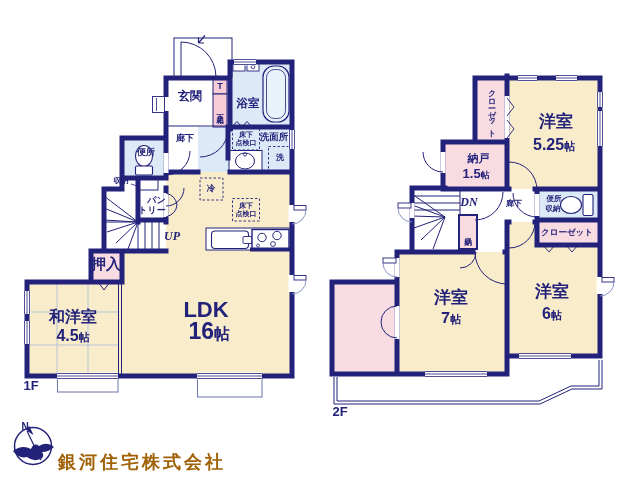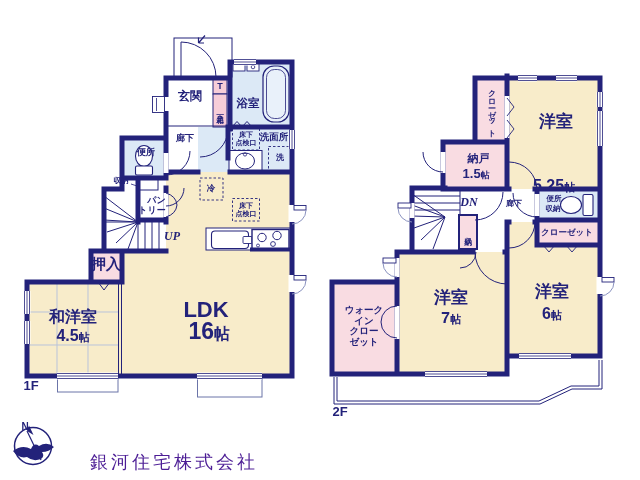--- a/index.html
+++ b/index.html
@@ -4,21 +4,21 @@
 <style>
   html,body{margin:0;padding:0;background:#fff;}
   #stage{position:relative;width:640px;height:480px;background:#ffffff;overflow:hidden;
          font-family:"Liberation Sans",sans-serif;}
   #plan-svg{position:absolute;left:0;top:0;}
   .lb{position:absolute;transform:translate(-50%,-50%);color:#23227a;font-weight:bold;
       white-space:nowrap;text-align:center;line-height:1.12;}
   .v{writing-mode:vertical-rl;text-orientation:upright;letter-spacing:1px;line-height:1;}
   .u{font-size:68%;}
   .ital{font-family:"Liberation Serif",serif;font-style:italic;}
-  .wm{position:absolute;transform:none;color:#4c1d95;font-weight:normal;letter-spacing:3px;margin-left:32px;}
+  .wm{position:absolute;transform:none;color:#a16207;font-weight:bold;letter-spacing:3px;}
 </style>
 </head>
 <body>
 
 <div id="stage">
 
 <svg id="plan-svg" width="640" height="480" viewBox="0 0 640 480">
 
   <g>
 
@@ -260,35 +260,29 @@
 <div class="lb ital" style="left:172px;top:237px;font-size:12px;">UP</div>
 <div class="lb" style="left:106px;top:264px;font-size:15px;">押入</div>
 <div class="lb" style="left:73px;top:317px;font-size:16px;">和洋室</div>
 <div class="lb" style="left:73px;top:336px;font-size:16px;"><span>4.5</span><span class="u">帖</span></div>
 <div class="lb" style="left:206px;top:310px;font-size:22px;">LDK</div>
 <div class="lb" style="left:209px;top:332px;font-size:23px;"><span>16</span><span class="u">帖</span></div>
 <div class="lb" style="left:31px;top:386px;font-size:13px;">1F</div>
 
 <div class="lb v" style="left:491px;top:109px;font-size:8px;">クローゼット</div>
 <div class="lb" style="left:556px;top:122px;font-size:17px;">洋室</div>
-<div class="lb" style="left:554px;top:145px;font-size:16px;margin-top:41px;"><span>5.25</span><span class="u">帖</span></div>
+<div class="lb" style="left:554px;top:145px;font-size:16px;"><span>5.25</span><span class="u">帖</span></div>
 <div class="lb" style="left:474px;top:158px;font-size:11px;padding-left:9px;">納戸</div>
 <div class="lb" style="left:476px;top:174px;font-size:13px;"><span>1.5</span><span class="u">帖</span></div>
 <div class="lb ital" style="left:469px;top:203px;font-size:12px;">DN</div>
 <div class="lb" style="left:514px;top:204px;font-size:8px;">廊下</div>
 <div class="lb" style="left:554px;top:199px;font-size:7.5px;">便所</div>
 <div class="lb" style="left:553px;top:209px;font-size:7.5px;">収納</div>
 <div class="lb" style="left:567px;top:233px;font-size:8.5px;">クローゼット</div>
 <div class="lb v" style="left:468px;top:232px;font-size:7.5px;">収納</div>
-<div class="lb" style="left:364px;top:326px;font-size:9.5px;">
-  <div>ウォーク</div>
-      <div>イン</div>
-  <div>クロー</div>
-      <div>ゼット</div>
-</div>
 <div class="lb" style="left:451px;top:298px;font-size:17px;">洋室</div>
 <div class="lb" style="left:451px;top:320px;font-size:16px;font-family:Liberation Mono, monospace;"><span>7</span><span class="u">帖</span></div>
 <div class="lb" style="left:552px;top:292px;font-size:17px;">洋室</div>
 <div class="lb" style="left:552px;top:314px;font-size:16px;"><span>6</span><span class="u">帖</span></div>
 <div class="lb" style="left:340px;top:412px;font-size:13px;">2F</div>
 
 <div class="lb" style="left:25px;top:427px;font-size:10px;">N</div>
 <div class="wm" style="left:58px;top:450px;font-size:18px;">銀河住宅株式会社</div>
 
 </div>

